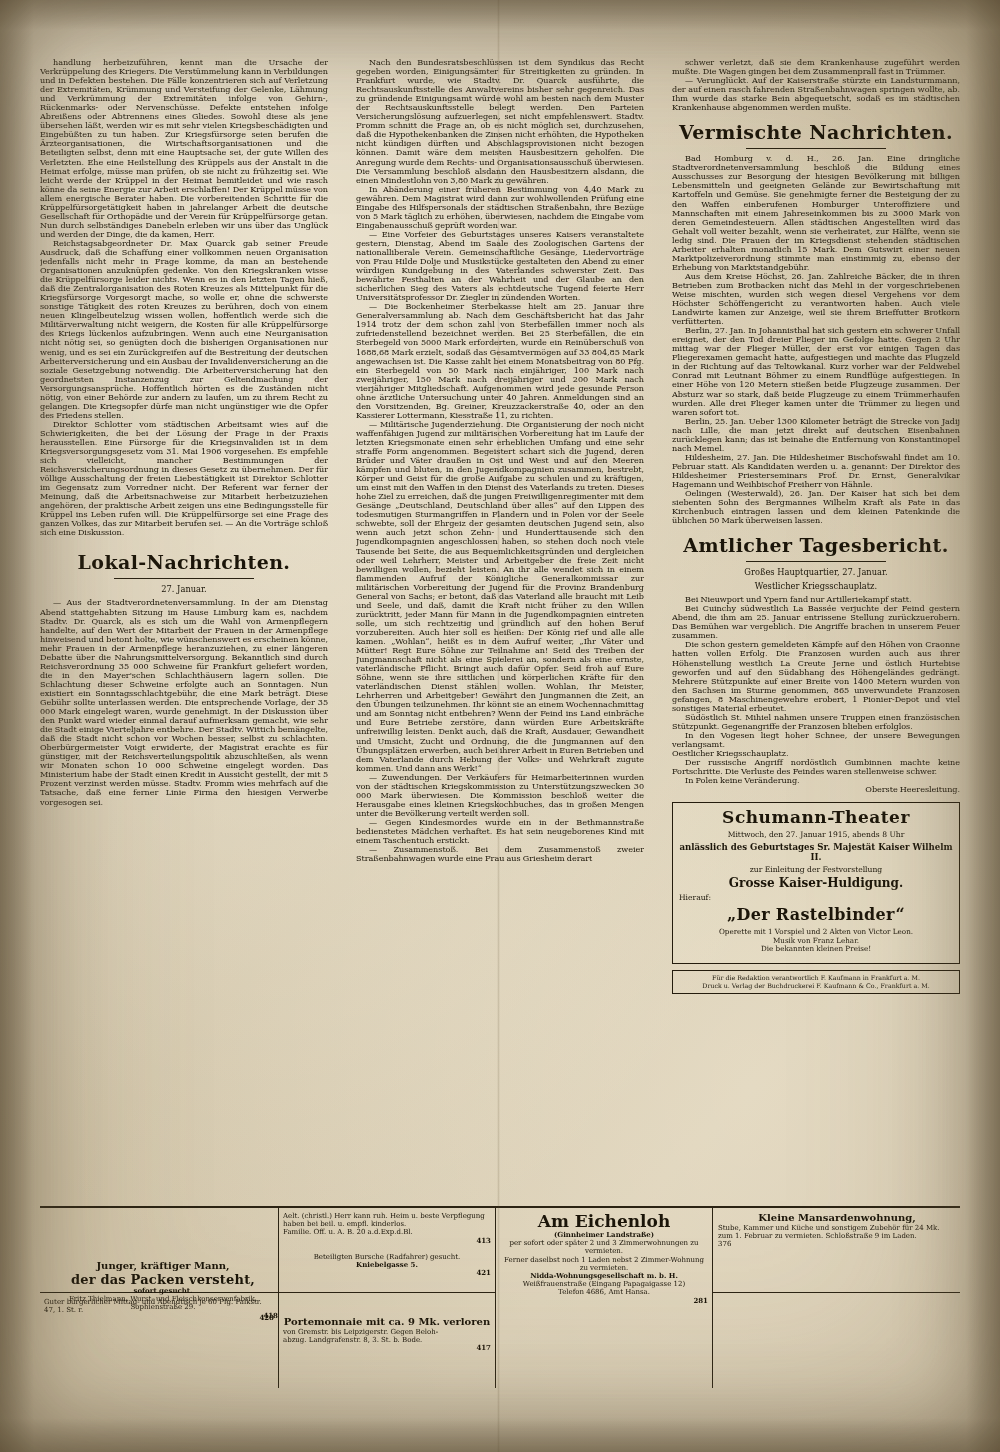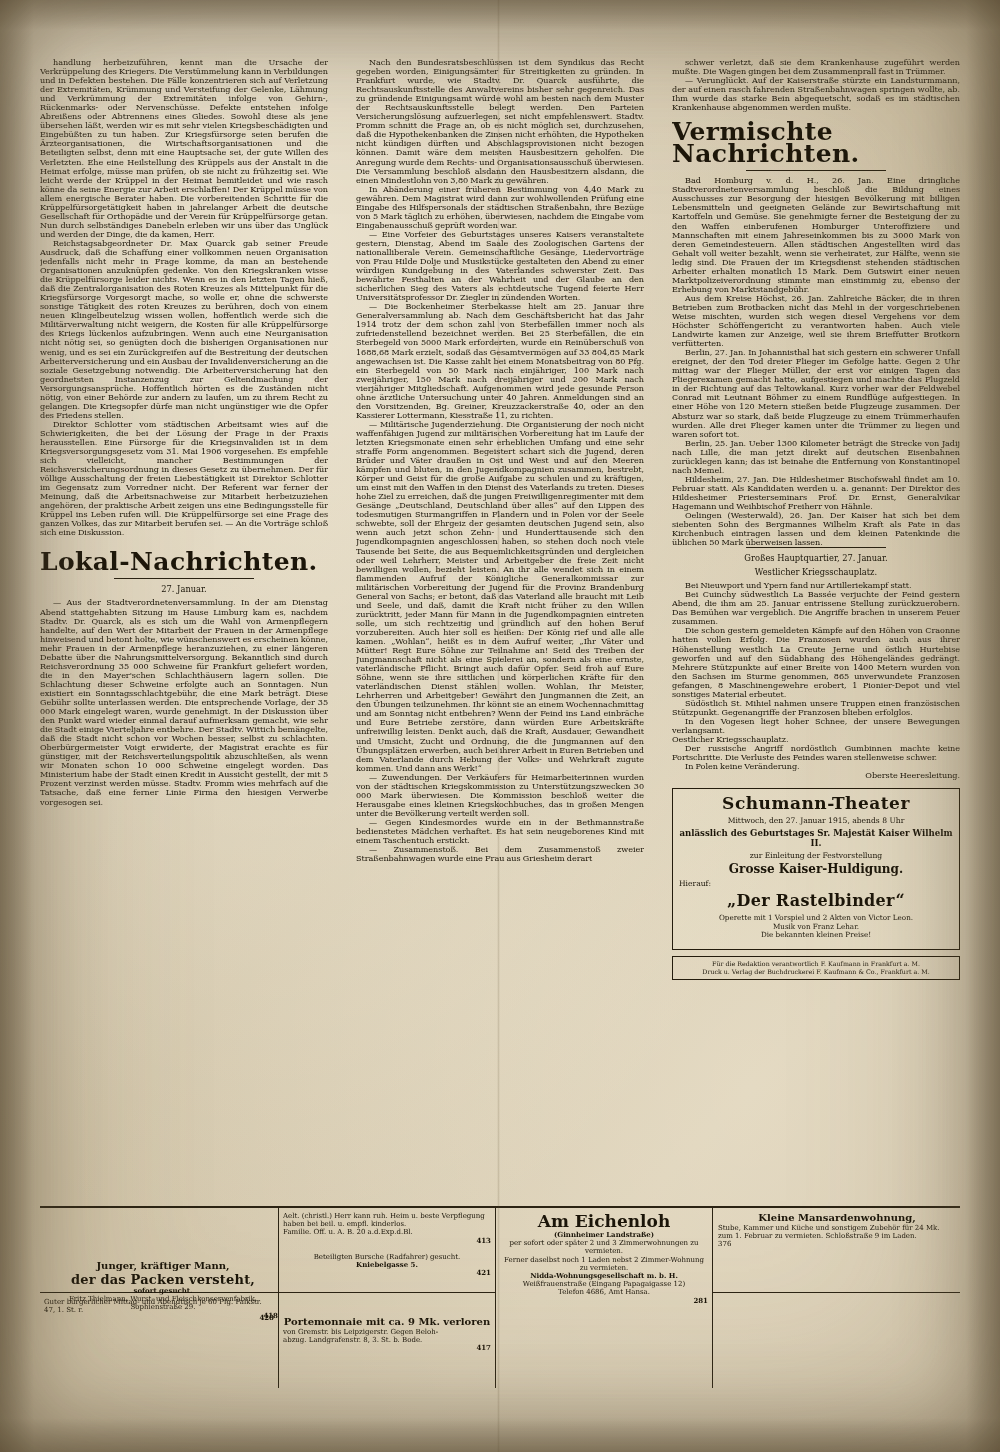--- a/index.html
+++ b/index.html
@@ -60,22 +60,22 @@
     line-height: 9.05px;
     text-align: justify;
     text-indent: 13px;
     hyphens: auto;
     -webkit-hyphens: auto;
     letter-spacing: -0.05px;
     word-spacing: -0.3px;
   }
   .tight { text-indent: 0; }
   .hdr {
-    text-align: left;
-    font-size: 25px;
+    text-align: center;
+    font-size: 19px;
     line-height: 22px;
     margin: 9px 0 5px 0;
     letter-spacing: 0.4px;
     font-weight: 600;
     font-family: "DejaVu Serif", serif;
   }
   .hdr-rule {
     width: 140px;
     height: 1px;
     background: #2a2212;
@@ -229,20 +229,21 @@
         <div class="hdr">Vermischte Nachrichten.</div>
         <div class="hdr-rule"></div>
 
         <p>Bad Homburg v. d. H., 26. Jan. Eine dringliche Stadtverordnetenversammlung beschloß die Bildung eines Ausschusses zur Besorgung der hiesigen Bevölkerung mit billigen Lebensmitteln und geeigneten Gelände zur Bewirtschaftung mit Kartoffeln und Gemüse. Sie genehmigte ferner die Besteigung der zu den Waffen einberufenen Homburger Unteroffiziere und Mannschaften mit einem Jahreseinkommen bis zu 3000 Mark von deren Gemeindesteuern. Allen städtischen Angestellten wird das Gehalt voll weiter bezahlt, wenn sie verheiratet, zur Hälfte, wenn sie ledig sind. Die Frauen der im Kriegsdienst stehenden städtischen Arbeiter erhalten monatlich 15 Mark. Dem Gutswirt einer neuen Marktpolizeiverordnung stimmte man einstimmig zu, ebenso der Erhebung von Marktstandgebühr.</p>
         <p>Aus dem Kreise Höchst, 26. Jan. Zahlreiche Bäcker, die in ihren Betrieben zum Brotbacken nicht das Mehl in der vorgeschriebenen Weise mischten, wurden sich wegen diesel Vergehens vor dem Höchster Schöffengericht zu verantworten haben. Auch viele Landwirte kamen zur Anzeige, weil sie ihrem Brieffutter Brotkorn verfütterten.</p>
         <p>Berlin, 27. Jan. In Johannisthal hat sich gestern ein schwerer Unfall ereignet, der den Tod dreier Flieger im Gefolge hatte. Gegen 2 Uhr mittag war der Flieger Müller, der erst vor einigen Tagen das Fliegerexamen gemacht hatte, aufgestiegen und machte das Flugzeld in der Richtung auf das Teltowkanal. Kurz vorher war der Feldwebel Conrad mit Leutnant Böhmer zu einem Rundflüge aufgestiegen. In einer Höhe von 120 Metern stießen beide Flugzeuge zusammen. Der Absturz war so stark, daß beide Flugzeuge zu einem Trümmerhaufen wurden. Alle drei Flieger kamen unter die Trümmer zu liegen und waren sofort tot.</p>
         <p>Berlin, 25. Jan. Ueber 1300 Kilometer beträgt die Strecke von Jadij nach Lille, die man jetzt direkt auf deutschen Eisenbahnen zurücklegen kann; das ist beinahe die Entfernung von Konstantinopel nach Memel.</p>
         <p>Hildesheim, 27. Jan. Die Hildesheimer Bischofswahl findet am 10. Februar statt. Als Kandidaten werden u. a. genannt: Der Direktor des Hildesheimer Priesterseminars Prof. Dr. Ernst, Generalvikar Hagemann und Weihbischof Freiherr von Hähnle.</p>
         <p>Oelingen (Westerwald), 26. Jan. Der Kaiser hat sich bei dem siebenten Sohn des Bergmannes Wilhelm Kraft als Pate in das Kirchenbuch eintragen lassen und dem kleinen Patenkinde die üblichen 50 Mark überweisen lassen.</p>
 
+        <div class="hdr">Amtlicher Tagesbericht.</div>
         <div class="hdr-rule"></div>
         <div class="subhdr">Großes Hauptquartier, 27. Januar.</div>
         <div class="subhdr">Westlicher Kriegsschauplatz.</div>
 
         <p>Bei Nieuwport und Ypern fand nur Artilleriekampf statt.</p>
         <p>Bei Cuinchy südwestlich La Bassée verjuchte der Feind gestern Abend, die ihm am 25. Januar entrissene Stellung zurückzuerobern. Das Bemühen war vergeblich. Die Angriffe brachen in unserem Feuer zusammen.</p>
         <p>Die schon gestern gemeldeten Kämpfe auf den Höhen von Craonne hatten vollen Erfolg. Die Franzosen wurden auch aus ihrer Höhenstellung westlich La Creute Jerne und östlich Hurtebise geworfen und auf den Südabhang des Höhengeländes gedrängt. Mehrere Stützpunkte auf einer Breite von 1400 Metern wurden von den Sachsen im Sturme genommen, 865 unverwundete Franzosen gefangen, 8 Maschinengewehre erobert, 1 Pionier-Depot und viel sonstiges Material erbeutet.</p>
         <p>Südöstlich St. Mihiel nahmen unsere Truppen einen französischen Stützpunkt. Gegenangriffe der Franzosen blieben erfolglos.</p>
         <p>In den Vogesen liegt hoher Schnee, der unsere Bewegungen verlangsamt.</p>
         <p class="tight">Oestlicher Kriegsschauplatz.</p>

